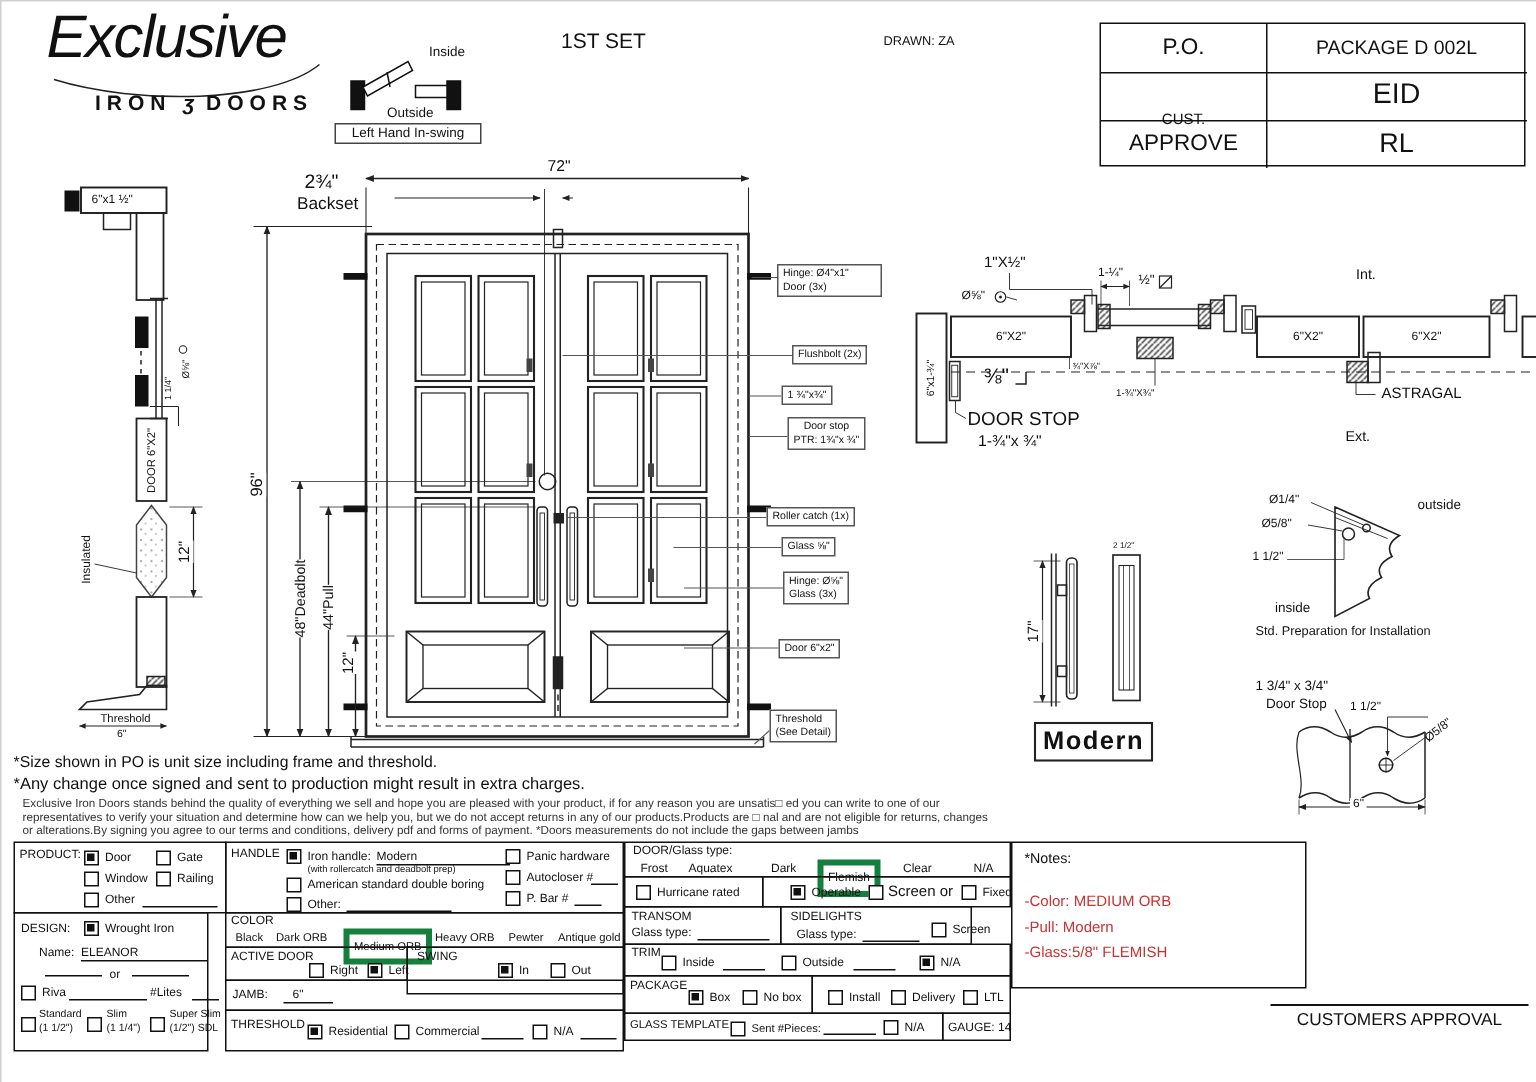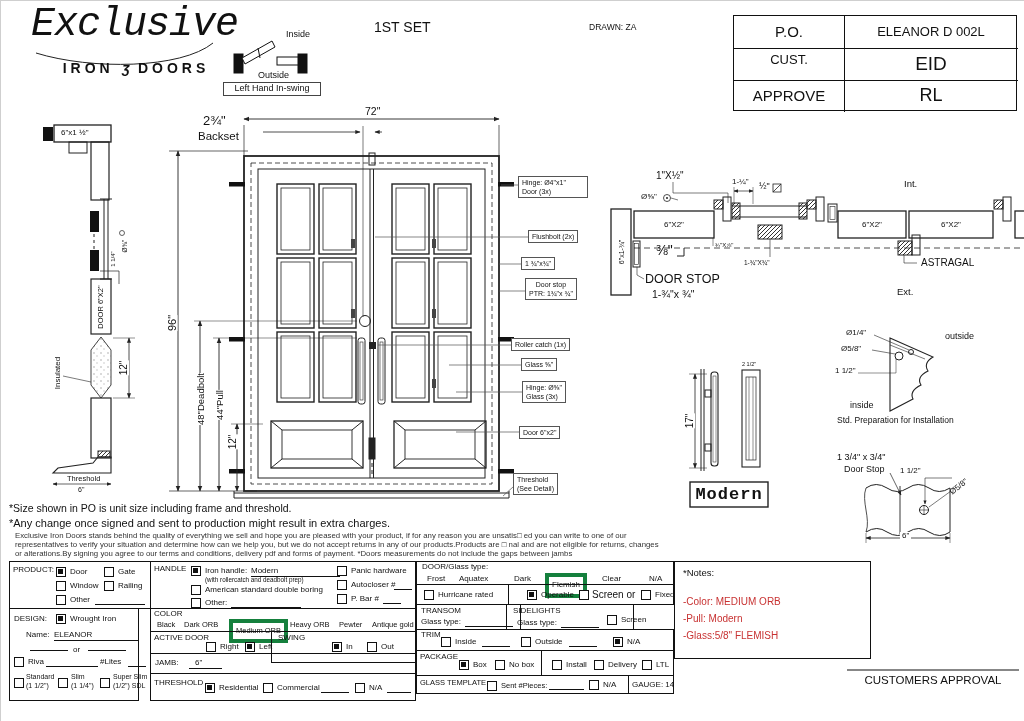--- a/index.html
+++ b/index.html
@@ -12,21 +12,21 @@
   .callout{position:absolute;border:1px solid #555;background:#fff;font-size:7px;line-height:1.3;
     padding:1px 3px;white-space:pre-line}
   .cell{position:absolute;border:1px solid #111;box-sizing:border-box}
   .clab{position:absolute;font-size:8px;white-space:nowrap;line-height:1.1}
   .cb{position:absolute;width:10px;height:10px;border:1.3px solid #111;box-sizing:border-box;background:#fff}
   .cb.on::after{content:"";position:absolute;left:1.2px;top:1.2px;width:4.8px;height:4.8px;background:#111}
   .blank{position:absolute;height:1px;background:#111}
   .boxed{border:4px solid #15803d;padding:4px 3px}
   .uline{border-bottom:1px solid #111}
   .red{color:#c83232}
-  .serif{font-family:Liberation Mono, monospace}
+  .serif{font-family:Liberation Sans, sans-serif}
 </style>
 </head>
 <body>
 
 <div id="canvas">
 
 <svg id="lines" width="1024" height="721">
   <defs>
     <marker id="ar" viewBox="0 0 10 10" refX="9" refY="5" markerWidth="6.5" markerHeight="6.5" orient="auto-start-reverse">
       <path d="M0,1 L10,5 L0,9 z" fill="#222"></path>
@@ -263,22 +263,22 @@
 <div class="lbl" style="left:257px;top:70px">Outside</div>
 <div class="lbl" style="left:222px;top:81px;width:96px;text-align:center;border:1px solid #444;padding:1px 0;font-size:9px">Left Hand In-swing</div>
 <div class="lbl" style="left:373px;top:19px;font-size:14px">1ST SET</div>
 <div class="lbl" style="left:588px;top:22px;font-size:8.5px">DRAWN: ZA</div>
 
 <div class="cell" style="left:732px;top:14px;width:284px;height:96px;border-width:1.5px">
   <div style="position:absolute;left:110px;top:0;width:1px;height:96px;background:#111"></div>
   <div style="position:absolute;left:0;top:32px;width:284px;height:1px;background:#111"></div>
   <div style="position:absolute;left:0;top:64px;width:284px;height:1px;background:#111"></div>
   <span class="lbl ctr" style="left:55px;top:16px;font-size:15px">P.O.</span>
-  <span class="lbl ctr" style="left:197px;top:16px;font-size:13px">ELEANOR D 002L</span>
-  <span class="lbl ctr" style="left:55px;top:44px;font-size:13px">CUST.</span>
+  <span class="lbl ctr" style="left:197px;top:16px;font-size:13px">PACKAGE D 002L</span>
+  <span class="lbl ctr" style="left:55px;top:64px;font-size:10px">CUST.</span>
   <span class="lbl ctr" style="left:197px;top:48px;font-size:19px">EID</span>
   <span class="lbl ctr" style="left:55px;top:80px;font-size:15px">APPROVE</span>
   <span class="lbl ctr" style="left:197px;top:80px;font-size:18px">RL</span>
 </div>
 
 <div class="lbl" style="left:362px;top:105px;font-size:10.5px;background:#fff;padding:0 2px">72"</div>
 <div class="lbl" style="left:202px;top:113px;font-size:13px">2¾"</div>
 <div class="lbl" style="left:197px;top:129px;font-size:11.5px">Backset</div>
 <div class="rotc" style="left:171px;top:322px;font-size:11px;background:#fff">96"</div>
 <div class="rotc" style="left:200px;top:398px;font-size:9.5px;background:#fff">48"Deadbolt</div>
@@ -472,21 +472,21 @@
   <span class="clab" style="left:83px;top:4px;font-size:10px">Screen or</span>
   <span class="cb" style="left:132px;top:5px"></span>
   <span class="clab" style="left:146px;top:6px">Fixed</span>
 </div>
 
 <div class="cell" style="left:415px;top:603px;width:105px;height:26px">
   <span class="clab" style="left:4px;top:2px">TRANSOM</span>
   <span class="clab" style="left:4px;top:13px">Glass type:</span>
   <span class="blank" style="left:48px;top:21px;width:48px"></span>
 </div>
-<div class="cell" style="left:505px;top:603px;width:128px;height:26px">
+<div class="cell" style="left:519px;top:603px;width:128px;height:26px">
   <span class="clab" style="left:6px;top:2px">SIDELIGHTS</span>
   <span class="clab" style="left:10px;top:14px">Glass type:</span>
   <span class="blank" style="left:54px;top:22px;width:38px"></span>
   <span class="cb" style="left:100px;top:10px"></span>
   <span class="clab" style="left:114px;top:11px">Screen</span>
 </div>
 
 <div class="cell" style="left:415px;top:628px;width:258px;height:22px">
   <span class="clab" style="left:4px;top:1px">TRIM</span>
   <span class="cb" style="left:24px;top:7px"></span>

